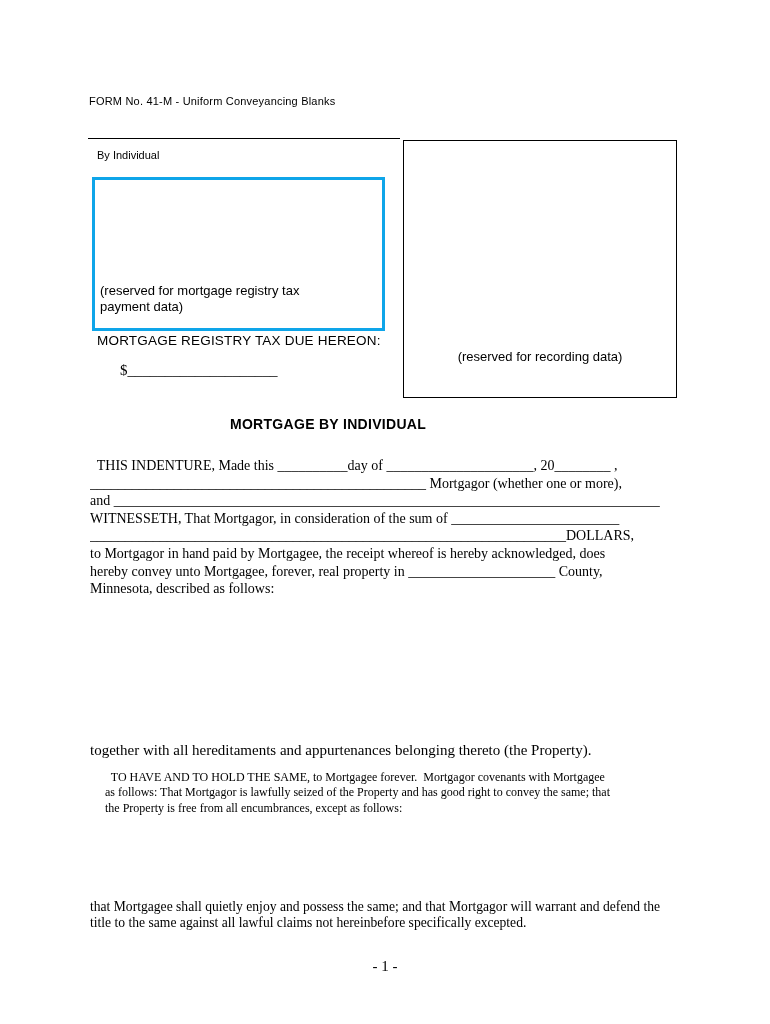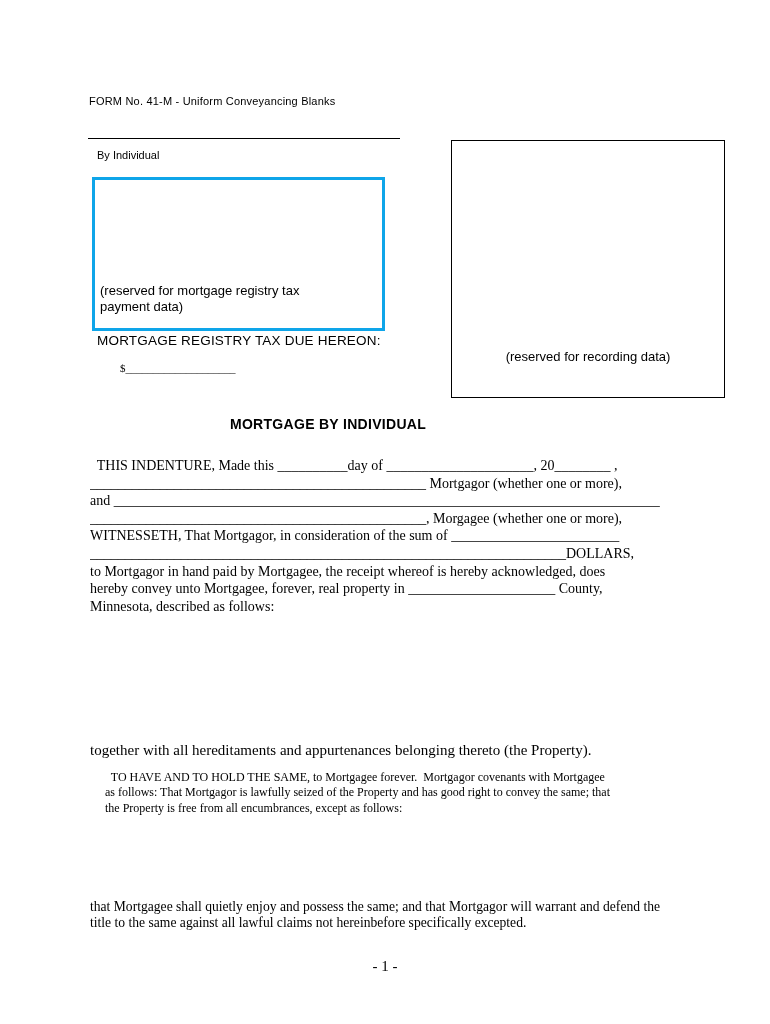--- a/index.html
+++ b/index.html
@@ -64,33 +64,32 @@
     left: 97px;
     top: 333px;
     font-family: "Liberation Sans", sans-serif;
     font-size: 13.5px;
     letter-spacing: 0.2px;
   }
   .tax-amount-blank {
     position: absolute;
     left: 120px;
     top: 362px;
-    font-size: 11px;
+    font-size: 15px;
     white-space: pre;
   }
 
   
   .recording-box {
     position: absolute;
     left: 403px;
     top: 140px;
     width: 272px;
     height: 256px;
     border: 1px solid #000;
-    margin-left: 48px;
   }
   .recording-note {
     position: absolute;
     left: 0;
     right: 0;
     top: 208px;
     text-align: center;
     font-family: "Liberation Sans", sans-serif;
     font-size: 13px;
   }
@@ -182,21 +181,20 @@
   <div class="recording-box">
     <div class="recording-note">(reserved for recording data)</div>
   </div>
 
   <div class="doc-title">MORTGAGE BY INDIVIDUAL</div>
 
   <div class="indenture">
     <div class="line">  THIS INDENTURE, Made this __________day of _____________________, 20________ ,</div>
     <div class="line">________________________________________________ Mortgagor (whether one or more),</div>
     <div class="line">and ______________________________________________________________________________</div>
-    <div class="line">________________________________________________, Morgagee (whether one or more),</div>
     <div class="line">WITNESSETH, That Mortgagor, in consideration of the sum of ________________________</div>
     <div class="line">____________________________________________________________________DOLLARS,</div>
     <div class="line">to Mortgagor in hand paid by Mortgagee, the receipt whereof is hereby acknowledged, does</div>
     <div class="line">hereby convey unto Mortgagee, forever, real property in _____________________ County,</div>
     <div class="line">Minnesota, described as follows:</div>
   </div>
 
   <div class="together-line">together with all hereditaments and appurtenances belonging thereto (the Property).</div>
 
   <div class="habendum">

